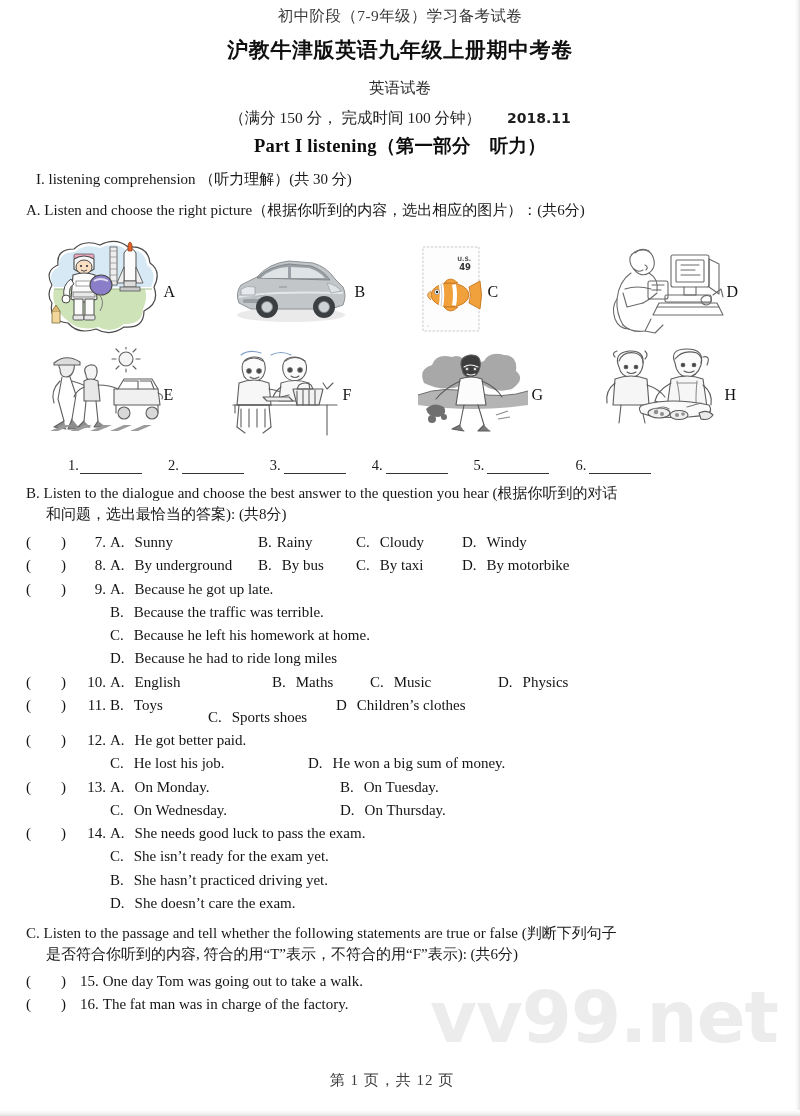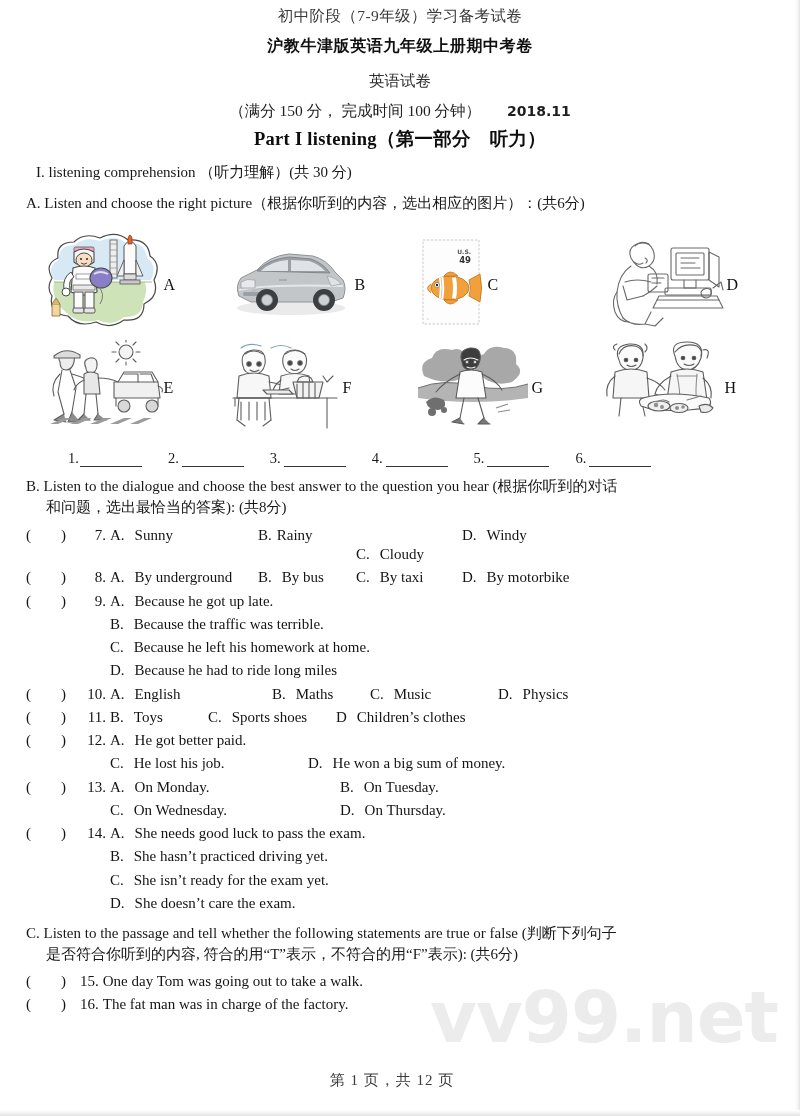--- a/index.html
+++ b/index.html
@@ -57,21 +57,21 @@
   
   .hdr-sub {
     text-align: center;
     font-size: 15.5px;
     color: #3a3a3a;
     margin-top: 6px;
     letter-spacing: .4px;
   }
   .hdr-title {
     text-align: center;
-    font-size: 16px;
+    font-size: 21px;
     font-weight: bold;
     color: #101010;
     margin-top: 9px;
     letter-spacing: .6px;
   }
   .hdr-paper {
     text-align: center;
     font-size: 15.5px;
     color: #2e2e2e;
     margin-top: 14px;
@@ -551,21 +551,21 @@
 
     <div class="sec-line" style="margin-top:9px">B. Listen to the dialogue and choose the best answer to the question you hear (根据你听到的对话</div>
     <div class="sec-line indent2">和问题，选出最恰当的答案): (共8分)</div>
 
     <div class="q-list" id="question-list">
         <div class="q-row">
           <span class="q-paren"><span class="pl">(</span><span class="pr">)</span></span>
           <span class="q-num">7.</span>
           <span class="opt" style="min-width: 148px;"><span class="lt" style="margin-right: 10px;">A.</span><span>Sunny</span></span>
           <span class="opt" style="min-width: 98px;"><span class="lt" style="margin-right: 5px;">B.</span><span>Rainy</span></span>
-          <span class="opt" style="min-width: 106px; margin-top: 19px;"><span class="lt" style="margin-right: 10px;">C.</span><span>Cloudy</span></span>
+          <span class="opt" style="min-width: 106px;"><span class="lt" style="margin-right: 10px;">C.</span><span>Cloudy</span></span>
           <span class="opt"><span class="lt" style="margin-right: 10px;">D.</span><span>Windy</span></span>
         </div>
         <div class="q-row">
           <span class="q-paren"><span class="pl">(</span><span class="pr">)</span></span>
           <span class="q-num">8.</span>
           <span class="opt" style="min-width: 148px;"><span class="lt" style="margin-right: 10px;">A.</span><span>By underground</span></span>
           <span class="opt" style="min-width: 98px;"><span class="lt" style="margin-right: 10px;">B.</span><span>By bus</span></span>
           <span class="opt" style="min-width: 106px;"><span class="lt" style="margin-right: 10px;">C.</span><span>By taxi</span></span>
           <span class="opt"><span class="lt" style="margin-right: 10px;">D.</span><span>By motorbike</span></span>
         </div>
@@ -594,21 +594,21 @@
           <span class="q-num">10.</span>
           <span class="opt" style="min-width: 162px;"><span class="lt" style="margin-right: 10px;">A.</span><span>English</span></span>
           <span class="opt" style="min-width: 98px;"><span class="lt" style="margin-right: 10px;">B.</span><span>Maths</span></span>
           <span class="opt" style="min-width: 128px;"><span class="lt" style="margin-right: 10px;">C.</span><span>Music</span></span>
           <span class="opt"><span class="lt" style="margin-right: 10px;">D.</span><span>Physics</span></span>
         </div>
         <div class="q-row">
           <span class="q-paren"><span class="pl">(</span><span class="pr">)</span></span>
           <span class="q-num">11.</span>
           <span class="opt" style="min-width: 98px;"><span class="lt" style="margin-right: 10px;">B.</span><span>Toys</span></span>
-          <span class="opt" style="min-width: 128px;"><span class="lt" style="margin-right: 10px;">C.</span><span>Sports shoes</span></span>
+          <span class="opt" style="min-width: 128px; margin-top: 12px;"><span class="lt" style="margin-right: 10px;">C.</span><span>Sports shoes</span></span>
           <span class="opt"><span class="lt" style="margin-right: 10px;">D</span><span>Children’s clothes</span></span>
         </div>
         <div class="q-row">
           <span class="q-paren"><span class="pl">(</span><span class="pr">)</span></span>
           <span class="q-num">12.</span>
           <span class="opt" style="min-width: 198px;"><span class="lt" style="margin-right: 10px;">A.</span><span>He got better paid.</span></span>
         </div>
         <div class="q-row cont">
           <span class="q-paren">&nbsp;</span>
           <span class="q-num"></span>
@@ -628,26 +628,26 @@
           <span class="opt"><span class="lt" style="margin-right: 10px;">D.</span><span>On Thursday.</span></span>
         </div>
         <div class="q-row">
           <span class="q-paren"><span class="pl">(</span><span class="pr">)</span></span>
           <span class="q-num">14.</span>
           <span class="opt"><span class="lt" style="margin-right: 10px;">A.</span><span>She needs good luck to pass the exam.</span></span>
         </div>
         <div class="q-row cont">
           <span class="q-paren">&nbsp;</span>
           <span class="q-num"></span>
+          <span class="opt"><span class="lt" style="margin-right: 10px;">C.</span><span>She isn’t ready for the exam yet.</span></span>
+        </div>
+        <div class="q-row cont">
+          <span class="q-paren">&nbsp;</span>
+          <span class="q-num"></span>
           <span class="opt"><span class="lt" style="margin-right: 10px;">B.</span><span>She hasn’t practiced driving yet.</span></span>
-        </div>
-        <div class="q-row cont">
-          <span class="q-paren">&nbsp;</span>
-          <span class="q-num"></span>
-          <span class="opt"><span class="lt" style="margin-right: 10px;">C.</span><span>She isn’t ready for the exam yet.</span></span>
         </div>
         <div class="q-row cont">
           <span class="q-paren">&nbsp;</span>
           <span class="q-num"></span>
           <span class="opt"><span class="lt" style="margin-right: 10px;">D.</span><span>She doesn’t care the exam.</span></span>
         </div>
       </div>
 
     <div class="sec-line" style="margin-top:8px">C. Listen to the passage and tell whether the following statements are true or false (判断下列句子</div>
     <div class="sec-line indent2">是否符合你听到的内容, 符合的用“T”表示，不符合的用“F”表示): (共6分)</div>

